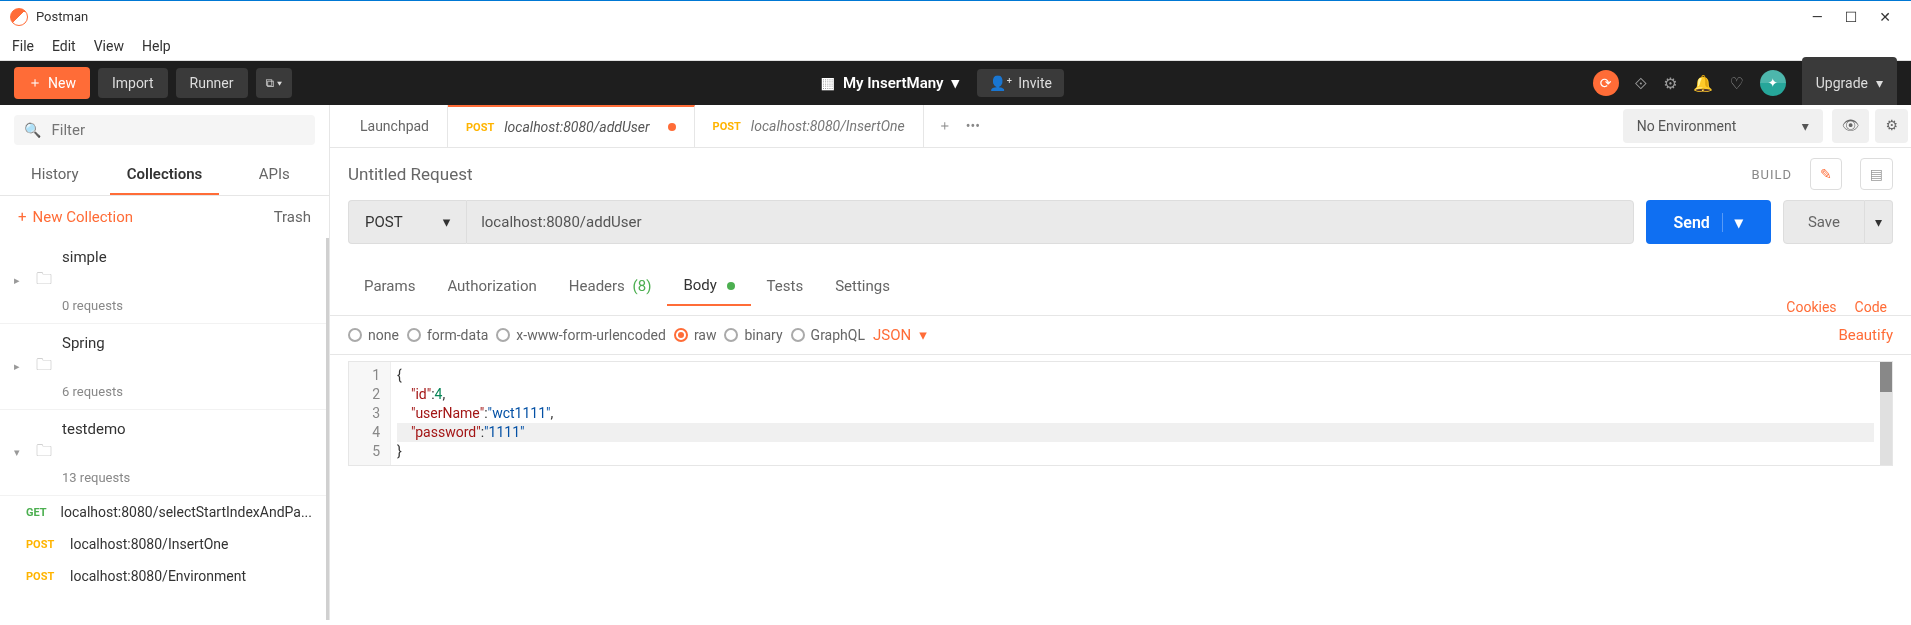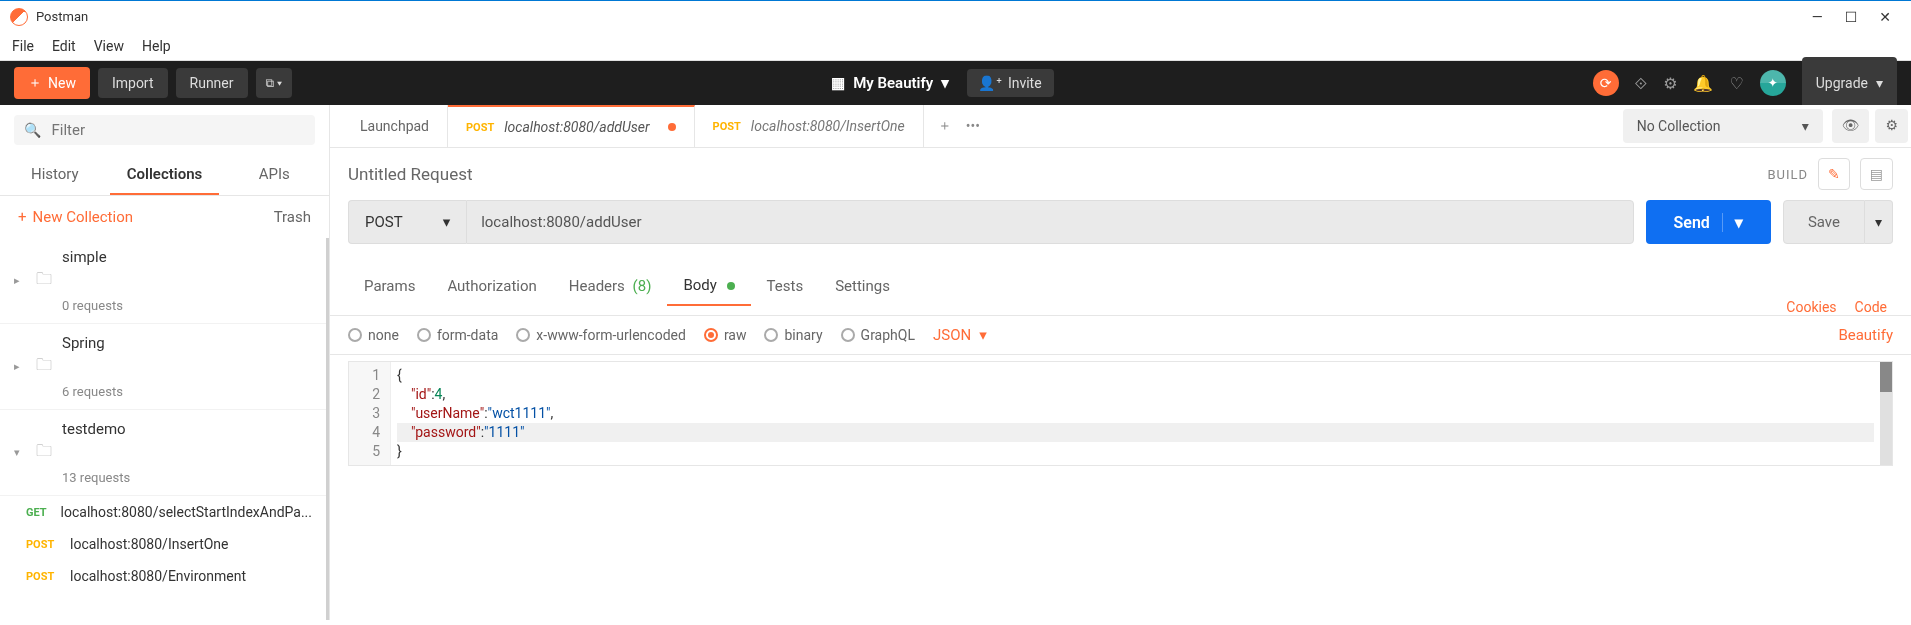--- a/index.html
+++ b/index.html
@@ -68,21 +68,21 @@
 .tab.active .tab-url { color: #555; }
 .dirty-dot { width: 8px; height: 8px; border-radius: 50%; background: #ff6c37; margin-left: 8px; }
 .tab-actions { display: flex; align-items: center; gap: 14px; padding: 0 14px; }
 .tab-spacer { flex: 1; }
 .env-selector { display: flex; align-items: center; gap: 10px; background: #f0f0f0; padding: 0 14px; margin: 4px 6px; border-radius: 4px; cursor: pointer; min-width: 200px; justify-content: space-between; color: #555; font-size: 14px; }
 .icon-btn { background: #f0f0f0; padding: 8px 10px; margin: 4px 3px; border-radius: 4px; cursor: pointer; color: #666; }
 
 
 .request-name-row { display: flex; align-items: center; justify-content: space-between; padding: 10px 18px; }
 .request-name { font-size: 17px; color: #666; }
-.name-actions { display: flex; align-items: center; gap: 10px; }
+.name-actions { display: flex; align-items: center; gap: 18px; }
 .build-label { color: #888; font-size: 13px; letter-spacing: 1px; }
 .square-btn { border: 1px solid #ddd; padding: 7px 9px; border-radius: 4px; cursor: pointer; color: #999; }
 .square-btn.active { color: #ff6c37; }
 
 
 .url-row { display: flex; align-items: stretch; gap: 12px; padding: 0 18px 12px 18px; }
 .method-select { background: #eaeaea; border: 1px solid #ddd; border-right: none; padding: 12px 16px; display: flex; align-items: center; gap: 40px; cursor: pointer; border-radius: 4px 0 0 4px; font-size: 15px; }
 .url-input-wrap { flex: 1; background: #eaeaea; border: 1px solid #ddd; padding: 12px 14px; border-radius: 0 4px 4px 0; }
 .url-input { border: none; background: transparent; outline: none; width: 100%; font-size: 15px; color: #555; }
 .send-btn { background: #0f6ff2; color: #fff; padding: 0 28px; display: flex; align-items: center; gap: 12px; border-radius: 4px; cursor: pointer; font-size: 16px; font-weight: 600; }
@@ -93,21 +93,21 @@
 
 .request-tabs { display: flex; align-items: center; padding: 0 18px; border-bottom: 1px solid #e6e6e6; }
 .req-tab { padding: 10px 16px; cursor: pointer; color: #666; font-size: 15px; position: relative; }
 .req-tab.active { color: #333; border-bottom: 2px solid #ff6c37; }
 .req-tab .count { color: #4caf50; margin-left: 4px; }
 .green-dot { width: 8px; height: 8px; border-radius: 50%; background: #4caf50; display: inline-block; margin-left: 6px; vertical-align: middle; }
 .req-tabs-right { margin-left: auto; display: flex; gap: 18px; color: #ff6c37; font-size: 14px; padding-right: 6px; }
 .link-orange { cursor: pointer; margin-top: 43px; }
 
 
-.body-type-row { display: flex; align-items: center; gap: 18px; padding: 10px 18px; border-bottom: 1px solid #e6e6e6; color: #666; font-size: 14px; }
+.body-type-row { display: flex; align-items: center; gap: 8px; padding: 10px 18px; border-bottom: 1px solid #e6e6e6; color: #666; font-size: 14px; }
 .radio-opt { display: flex; align-items: center; gap: 6px; cursor: pointer; }
 .radio-circle { width: 14px; height: 14px; border: 2px solid #aaa; border-radius: 50%; display: inline-block; position: relative; }
 .radio-circle.selected { border-color: #ff6c37; }
 .radio-circle.selected::after { content: ''; position: absolute; width: 6px; height: 6px; background: #ff6c37; border-radius: 50%; top: 2px; left: 2px; }
 .json-select { color: #ff6c37; cursor: pointer; display: flex; align-items: center; gap: 8px; font-size: 15px; }
 .beautify { margin-left: auto; color: #ff6c37; cursor: pointer; font-size: 15px; text-align: right; }
 
 
 .editor { display: flex; border: 1px solid #e6e6e6; margin: 6px 18px 0 18px; font-family: Consolas, Monaco, monospace; font-size: 14px; }
 .gutter { width: 42px; background: #f7f7f7; text-align: right; padding: 4px 10px 4px 0; color: #888; border-right: 1px solid #eee; }
@@ -149,21 +149,21 @@
     <span>＋</span>
     <span>New</span>
   </div>
   <div class="import-btn">Import</div>
   <div class="runner-btn">Runner</div>
   <div class="dropdown-box">⧉ ▾</div>
 
   <div class="toolbar-center">
     <div class="workspace-btn">
       <span>▦</span>
-      <span>My Beautify</span>
+      <span>My InsertMany</span>
       <span>▾</span>
     </div>
     <div class="invite-btn">
       <span>👤⁺</span>
       <span>Invite</span>
     </div>
   </div>
 
   <div class="toolbar-right">
     <span class="sync-icon">⟳</span>
@@ -254,21 +254,21 @@
       <div class="tab">
         <span class="tab-method post">POST</span>
         <span class="tab-url">localhost:8080/InsertOne</span>
       </div>
       <div class="tab-actions">
         <span style="color:#888;">＋</span>
         <span style="color:#888;">•••</span>
       </div>
       <div class="tab-spacer"></div>
       <div class="env-selector">
-        <span>No Collection</span>
+        <span>No Environment</span>
         <span>▾</span>
       </div>
       <div class="icon-btn">👁</div>
       <div class="icon-btn">⚙</div>
     </div>
 
     <div class="request-name-row">
       <span class="request-name">Untitled Request</span>
       <div class="name-actions">
         <span class="build-label">BUILD</span>

